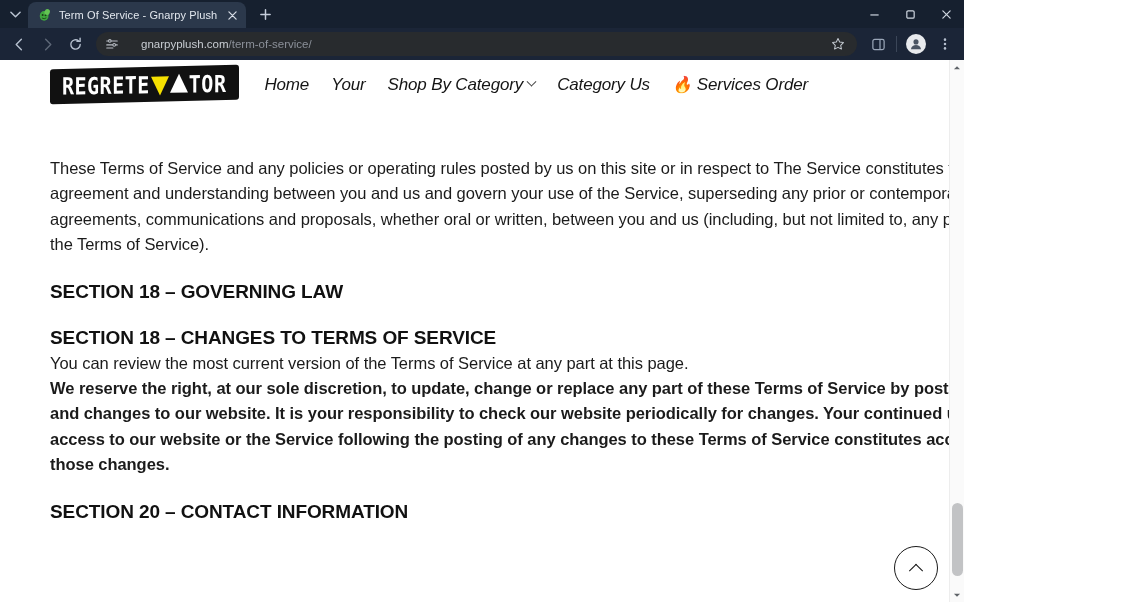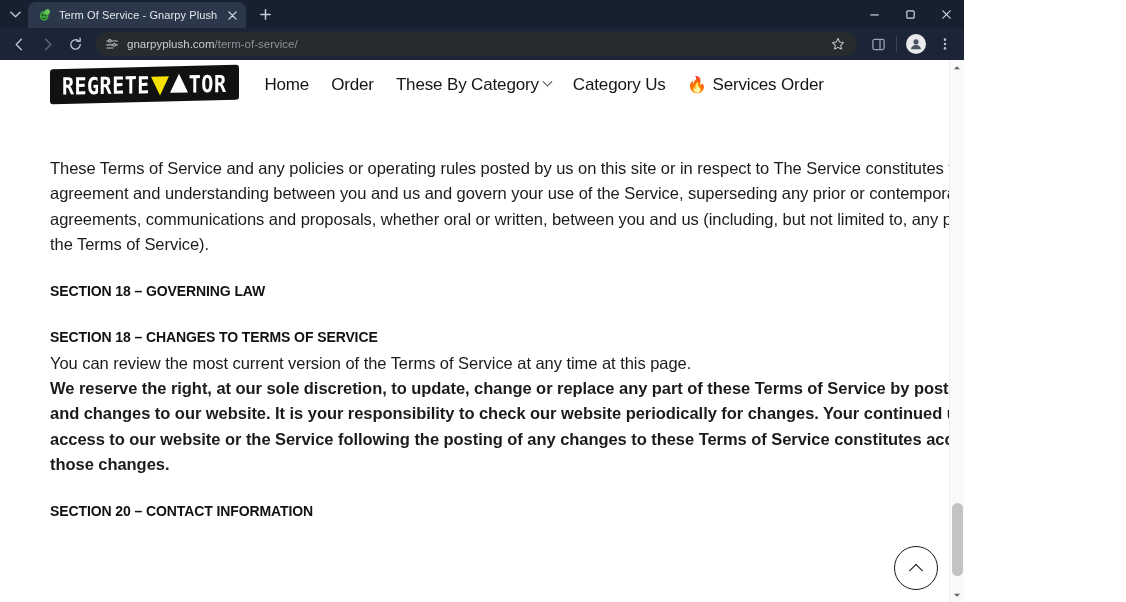--- a/index.html
+++ b/index.html
@@ -111,20 +111,21 @@
     gap: 8px;
     min-width: 0;
   }
   .omni-icon { width: 15px; height: 15px; flex: 0 0 15px; display: flex; align-items: center; justify-content: center; }
   .omni-url {
     font-size: 11.5px;
     color: #c8cdd3;
     white-space: nowrap;
     overflow: hidden;
     flex: 1 1 auto;
+    margin-left: 14px;
   }
   .omni-url .path { color: #8b9099; }
   .omni-star { width: 18px; height: 18px; flex: 0 0 18px; display: flex; align-items: center; justify-content: center; }
 
   .tbicon {
     width: 26px; height: 26px;
     display: flex; align-items: center; justify-content: center;
     flex: 0 0 26px;
   }
   .tb-sep { width: 1px; height: 16px; background: #3b4658; margin: 0 3px; }
@@ -157,21 +158,21 @@
   }
   p.para {
     font-size: 16.5px;
     line-height: 25.4px;
     color: #1b1b1b;
     font-family: "Liberation Sans", sans-serif;
     font-weight: 400;
     letter-spacing: -0.05px;
   }
   h2.section {
-    font-size: 14px;
+    font-size: 19px;
     line-height: 25px;
     font-weight: 700;
     color: #111;
     margin-top: 21px;
     margin-bottom: 1px;
     letter-spacing: -0.1px;
   }
   .para + .para { margin-top: 0; font-weight: bold; }
 
   
@@ -244,20 +245,21 @@
   }
   .navitem {
     font-size: 17px;
     color: #151515;
     padding: 0 11px;
     white-space: nowrap;
     display: flex;
     align-items: center;
     gap: 5px;
     letter-spacing: -0.15px;
+    font-style: italic;
   }
   .chev {
     display: inline-block;
     width: 7px; height: 7px;
     border-right: 1.4px solid #444;
     border-bottom: 1.4px solid #444;
     transform: rotate(45deg) translate(-2px,-2px);
   }
   .flame { font-size: 16px; line-height: 1; }
 
@@ -437,21 +439,21 @@
   <div class="viewport">
 
     <div class="page" style="top: 0px;">
       <div class="content">
 
         <p class="para">These Terms of Service and any policies or operating rules posted by us on this site or in respect to The Service constitutes the entire agreement and understanding between you and us and govern your use of the Service, superseding any prior or contemporaneous agreements, communications and proposals, whether oral or written, between you and us (including, but not limited to, any prior versions of the Terms of Service).</p>
 
         <h2 class="section">SECTION 18 – GOVERNING LAW</h2>
 
         <h2 class="section">SECTION 18 – CHANGES TO TERMS OF SERVICE</h2>
-        <p class="para">You can review the most current version of the Terms of Service at any time at this page.</p>
+        <p class="para">You can review the most current version of the Terms of Service at any part at this page.</p>
         <p class="para">We reserve the right, at our sole discretion, to update, change or replace any part of these Terms of Service by posting updates and changes to our website. It is your responsibility to check our website periodically for changes. Your continued use of or access to our website or the Service following the posting of any changes to these Terms of Service constitutes acceptance of those changes.</p>
 
         <h2 class="section">SECTION 20 – CONTACT INFORMATION</h2>
 
       </div>
     </div>
 
     <header class="site-header">
 
       <div class="logo">
@@ -463,24 +465,24 @@
               <span>TOR</span>
             </span>
         </div>
       </div>
 
       <nav class="mainnav">
         <a class="navitem">
             <span>Home</span>
           </a>
         <a class="navitem">
-            <span>Order</span>
+            <span>Your</span>
           </a>
         <a class="navitem">
-            <span>These By Category</span>
+            <span>Shop By Category</span>
             <i class="chev"></i>
           </a>
         <a class="navitem">
             <span>Category Us</span>
           </a>
         <a class="navitem">
             <span class="flame">🔥</span>
             <span>Services Order</span>
           </a>
       </nav>

